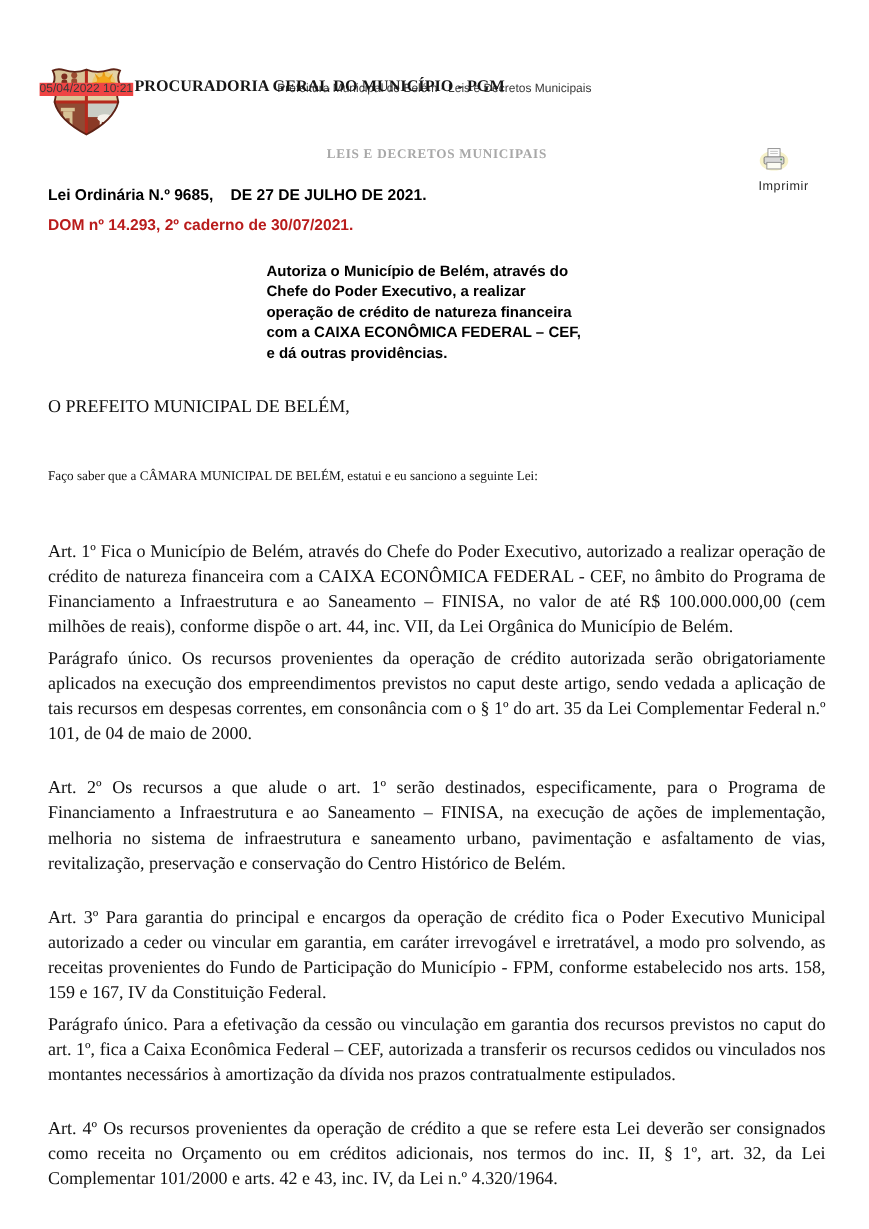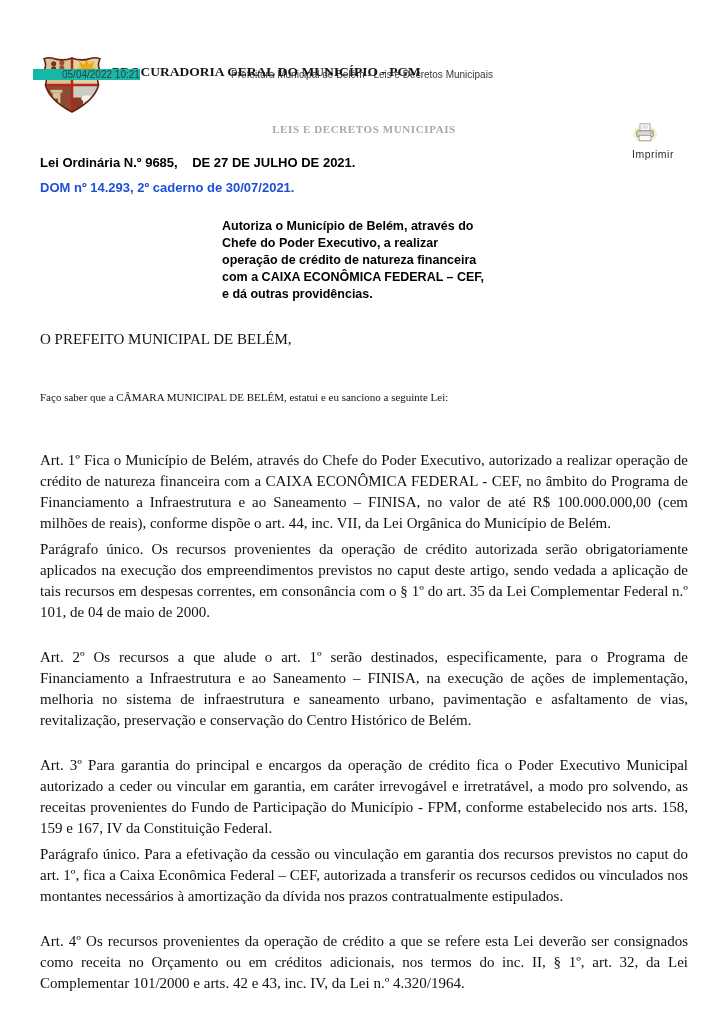--- a/index.html
+++ b/index.html
@@ -26,21 +26,21 @@
     font-family: "Liberation Sans", sans-serif;
     font-size: 10px;
     color: #3a3a3a;
   }
   .print-header { top: 13px; }
   .print-header .ph-title {
     position: absolute;
     left: 0; right: 0;
     text-align: center;
   }
-  .print-header .ph-datetime { position: relative; z-index: 1; background: #14b8a6; padding-left: 29px; }
+  .print-header .ph-datetime { position: relative; z-index: 1; background: #ef4444; }
 
   
   .content {
     position: relative;
     padding: 0 36px 0 40px;
   }
   .org-header {
     margin-top: 56px;
     display: flex;
     align-items: flex-start;
@@ -85,21 +85,21 @@
     font-weight: bold;
     font-size: 13px;
     color: #000000;
     white-space: pre-wrap;
   }
   .dom-line {
     margin-top: 10px;
     font-family: "Liberation Sans", sans-serif;
     font-weight: bold;
     font-size: 13px;
-    color: #1d4ed8;
+    color: #b91c1c;
   }
   .ementa {
     margin-top: 23px;
     margin-left: 182px;
     width: 272px;
     font-family: "Liberation Sans", sans-serif;
     font-weight: bold;
     font-size: 12.5px;
     line-height: 17px;
     color: #000000;

